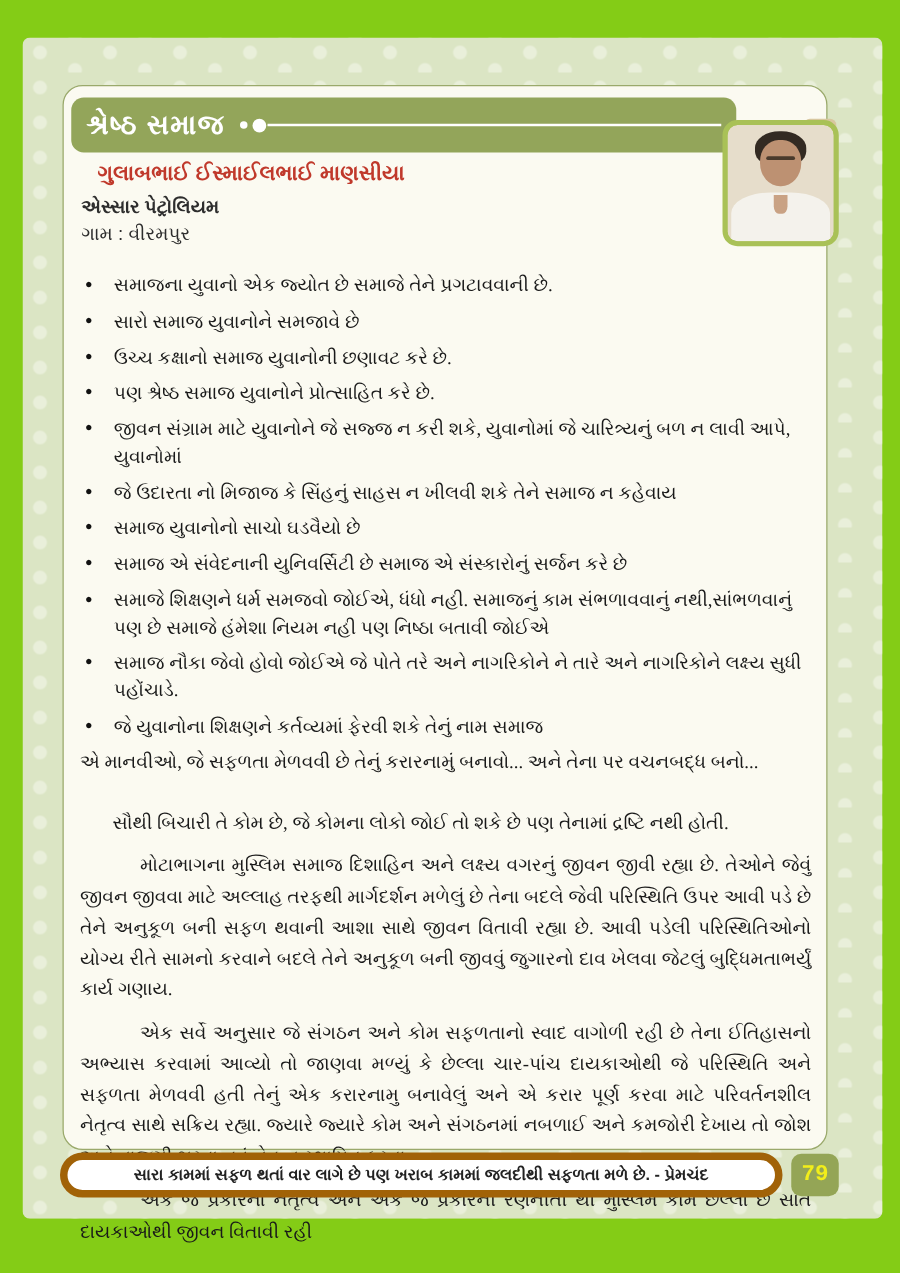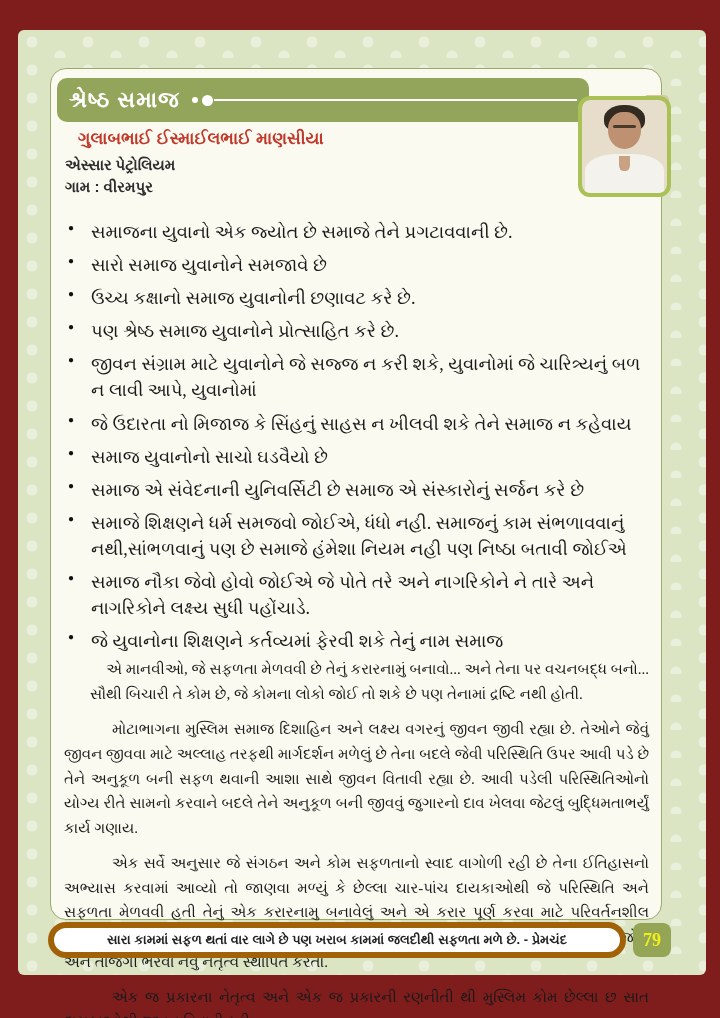--- a/index.html
+++ b/index.html
@@ -1,18 +1,18 @@
 <!DOCTYPE html>
 <html><head>
 <meta charset="utf-8">
 <style>
   * { margin:0; padding:0; box-sizing:border-box; }
   html,body { width:720px; height:1018px; background:#ffffff; overflow:hidden;
               font-family:"Liberation Serif","DejaVu Serif",serif; }
-  .stage { position:relative; width:720px; height:1018px; background:#7f1d1d; }
+  .stage { position:relative; width:720px; height:1018px; background:#84cc16; }
 
   
   .panel {
     position:absolute; left:18px; top:30px; width:688px; height:945px;
     background-color:#dbe5c4; border-radius:6px;
     background-image:
       radial-gradient(circle at 14px 12px, #e9efda 5px, rgba(0,0,0,0) 6px),
       radial-gradient(circle at 42px 26px, #e9efda 5px, rgba(0,0,0,0) 6px);
     background-size:56px 28px;
   }
@@ -54,48 +54,48 @@
                   background:#f4f2ec; border-radius:40% 40% 0 0; }
   .photo .collar { position:absolute; left:44%; bottom:24%; width:12%; height:16%;
                    background:#c9a284; border-radius:0 0 40% 40%; }
 
   
   .author { position:absolute; left:14px; top:60px; }
   .author-name { color:#c0392b; font-weight:bold; font-size:17px;
                  font-family:"Liberation Sans","DejaVu Sans",sans-serif;margin-left:13px; }
   .author-co   { color:#2d2d2d; font-weight:bold; font-size:15px; margin-top:8px;
                  font-family:Liberation Serif, serif; }
-  .author-vill { color:#2d2d2d; font-weight:bold; font-size:15px; margin-top:4px;
+  .author-vill { color:#2d2d2d; font-weight:normal; font-size:15px; margin-top:4px;
                  font-family:"Liberation Sans","DejaVu Sans",sans-serif; }
 
   
   .content { position:absolute; left:13px; right:12px; top:150px; color:#191919; }
   .bullets { list-style:none; }
-  .bullets li { position:relative; padding-left:27px; font-size:18px;
+  .bullets li { position:relative; padding-left:27px; font-size:15px;
                 line-height:1.45; margin-bottom:7px; }
   .bullets li::before { content:"\25CF"; position:absolute; left:4px; top:2px;
                         font-size:10px; color:#111111; }
-  .pledge { text-align:right; font-size:15px; margin:6px 0 4px 0; }
+  .pledge { text-align:left; font-size:15px; margin:6px 0 28px 0; }
   .para { font-size:15px; line-height:1.65; text-align:justify;
           text-indent:48px; margin-bottom:10px; }
   .para.first { text-indent:26px; }
 
   
   .footer-pill {
     position:absolute; left:48px; top:922px; width:578px; height:36px;
     background:#ffffff; border:6px solid #a16207; border-radius:18px;
     display:flex; align-items:center; justify-content:center;
     font-family:"Liberation Sans","DejaVu Sans",sans-serif;
     font-weight:bold; font-size:13px; color:#222222;
   }
   .page-badge {
     position:absolute; left:633px; top:923px; width:38px; height:34px;
     background:#94a556; border-radius:8px;
     display:flex; align-items:center; justify-content:center;
-    font-family:Liberation Serif, serif;
+    font-family:Liberation Mono, monospace;
     font-weight:bold; font-size:18px; color:#f2ee1a;
   }
 </style>
 </head>
 <body>
 
 <div class="stage">
 
   <div class="panel"></div>
 

